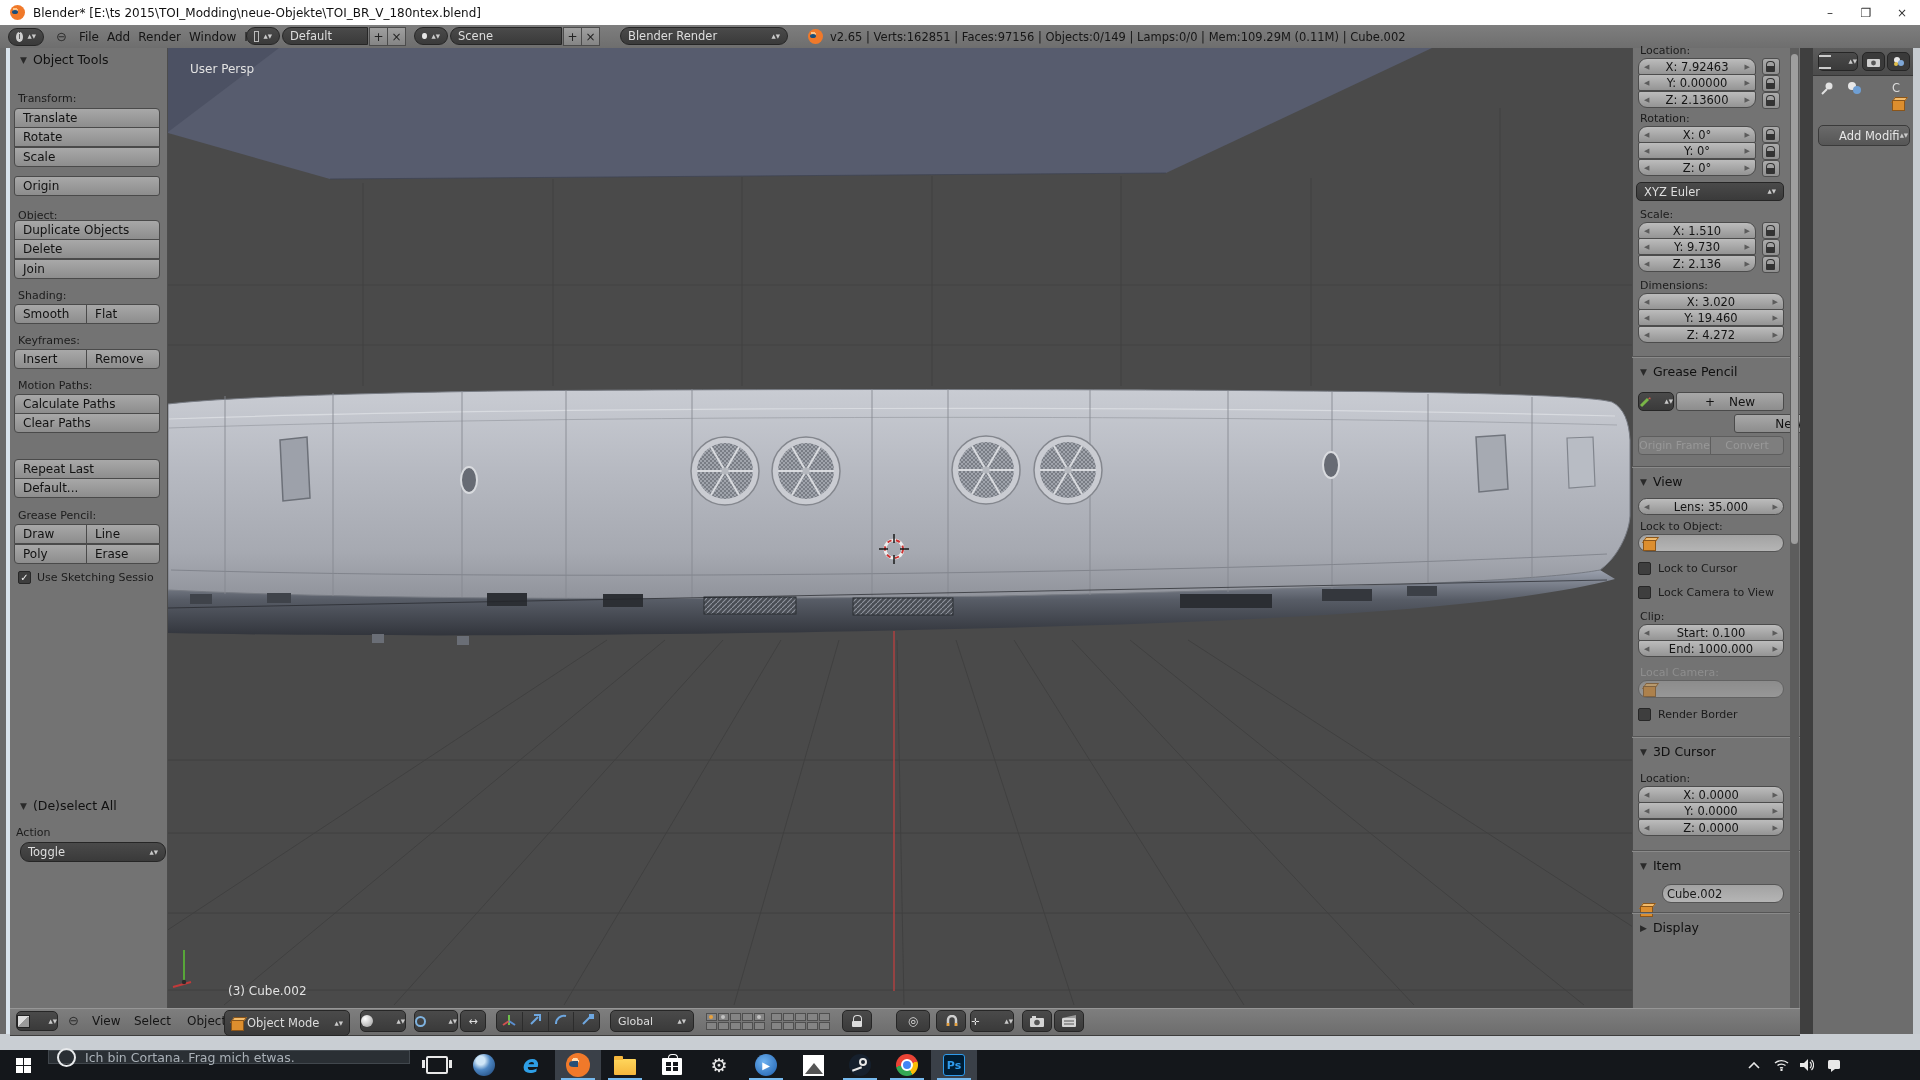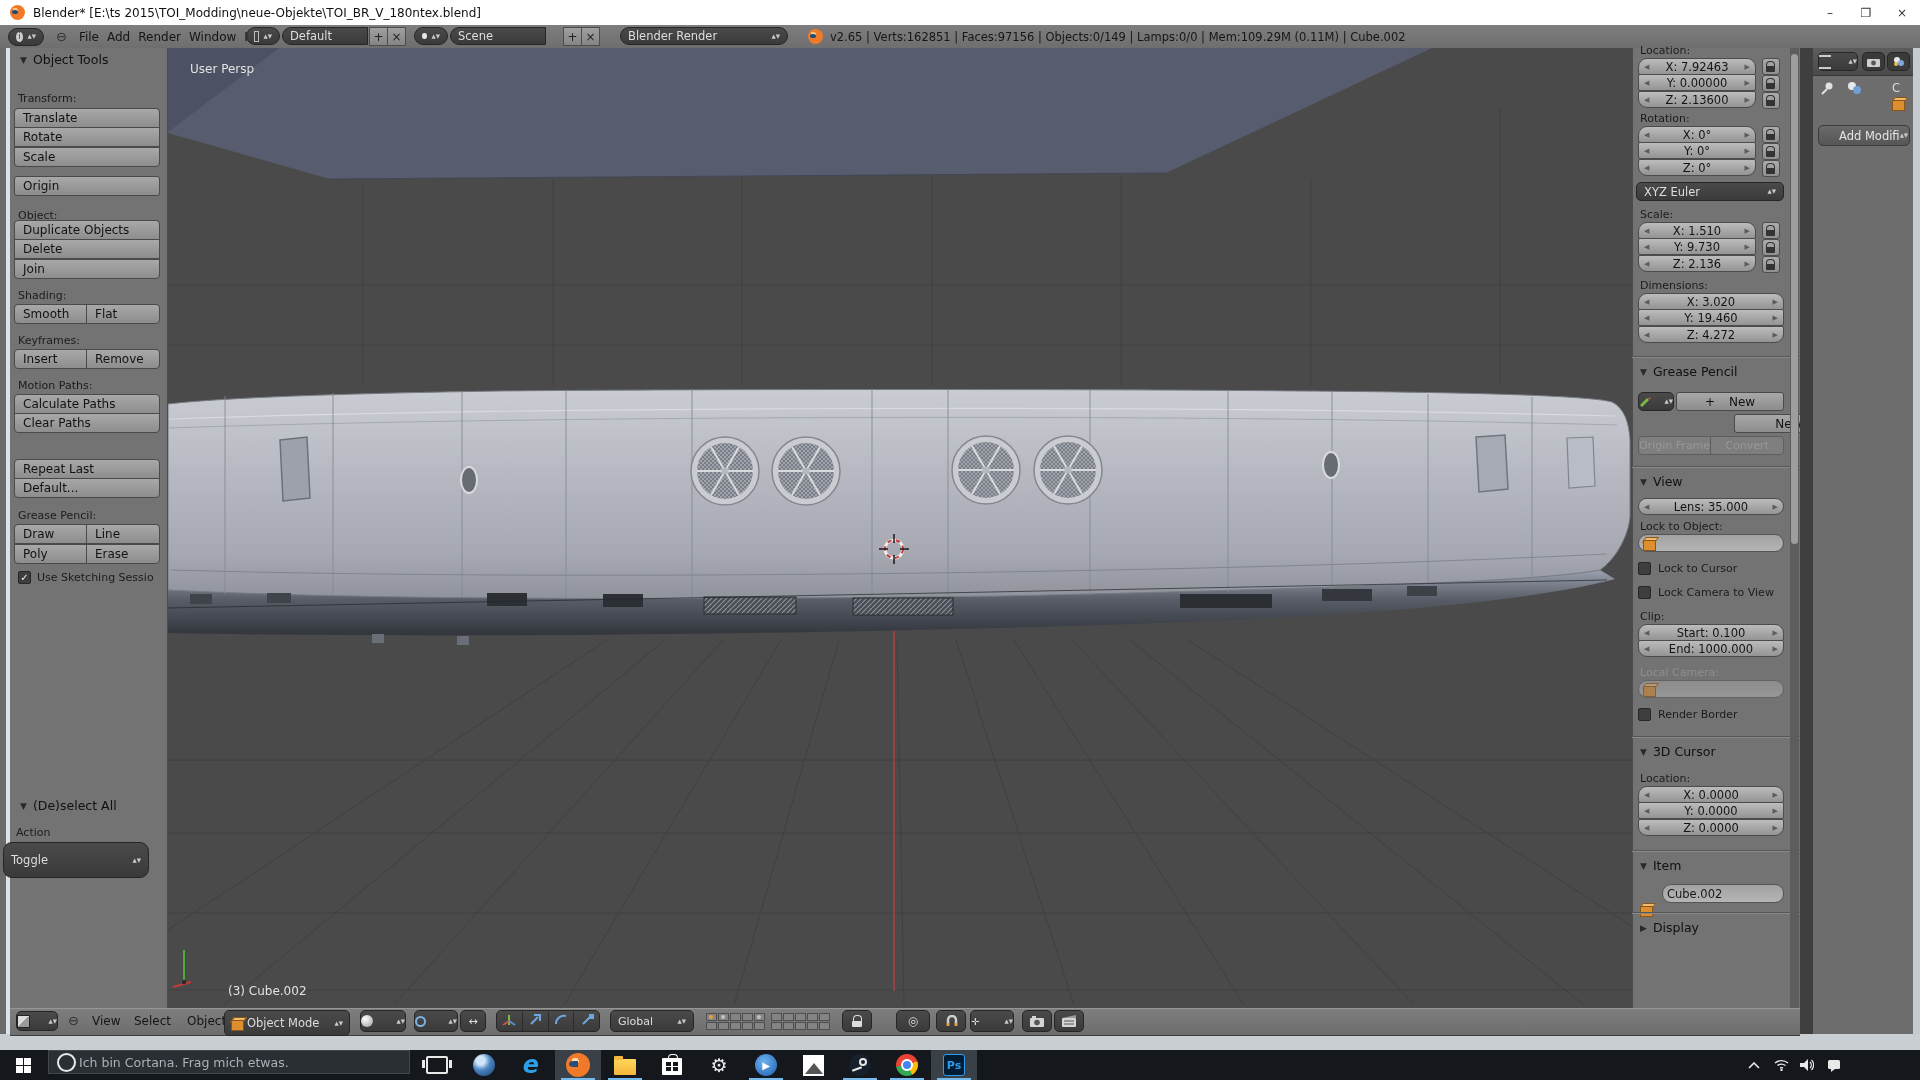--- a/index.html
+++ b/index.html
@@ -71,22 +71,22 @@
   
   .taskbar{left:0;top:1050px;width:1920px;height:30px;background:#14171b;display:flex;align-items:center}
   .tbicon{position:absolute;top:0;width:46px;height:30px;display:flex;align-items:center;justify-content:center}
   .tbicon.running::after{content:"";position:absolute;left:6px;bottom:0;width:34px;height:2px;background:#76b9ed}
   .tbicon.activebg{background:#3a4048}
   .winlogo{width:15px;height:15px;background:
       linear-gradient(#fff,#fff) 0 0/7px 7px no-repeat,
       linear-gradient(#fff,#fff) 8px 0/7px 7px no-repeat,
       linear-gradient(#fff,#fff) 0 8px/7px 7px no-repeat,
       linear-gradient(#fff,#fff) 8px 8px/7px 7px no-repeat}
-  .searchbox{position:absolute;left:48px;top:0;width:362px;height:24px;background:#2a2f34;border:1px solid #41474d;
-             box-sizing:border-box;display:flex;align-items:center;gap:3px;padding-left:8px}
+  .searchbox{position:absolute;left:48px;top:0;width:362px;height:14px;background:#2a2f34;border:1px solid #41474d;
+             box-sizing:border-box;display:flex;align-items:center;gap:9px;padding-left:8px}
   .cortana{width:15px;height:15px;border:2px solid #e8eaec;border-radius:50%}
   .searchtext{font-size:12.5px;color:#aab1b8;white-space:nowrap}
   .chromeicon{width:22px;height:22px;border-radius:50%;
       background:conic-gradient(from -50deg,#ea4335 0 120deg,#fbbc05 0 200deg,#34a853 0 310deg,#ea4335 0 360deg);position:relative}
   .chromeicon::after{content:"";position:absolute;left:5px;top:5px;width:12px;height:12px;border-radius:50%;
       background:#4285f4;border:2px solid #fff;box-sizing:border-box}
   .foldericon{width:22px;height:16px;background:linear-gradient(#ffd65c,#f6b73c);border-radius:1px;position:relative;margin-top:4px}
   .foldericon::before{content:"";position:absolute;left:0;top:-3px;width:9px;height:4px;background:#f6b73c;border-radius:1px 1px 0 0}
   .psicon{width:22px;height:22px;background:#001d33;border:1px solid #2f9bec;box-sizing:border-box;border-radius:3px;
           color:#2f9bec;font-size:11px;font-weight:bold;display:flex;align-items:center;justify-content:center}
@@ -143,21 +143,21 @@
 </div>
 <div class="abs ddark" style="left:282px;top:27px;width:86px;border-radius:9px 0 0 9px">
   <span>Default</span>
 </div>
 <div class="abs sqbtn" style="left:369px;top:27px">+</div>
 <div class="abs sqbtn" style="left:387px;top:27px">×</div>
 <div class="abs ddark" style="left:414px;top:27px;width:34px">
   <span style="width:6px;height:6px;border-radius:50%;background:#e6e6e6;display:inline-block"></span>
   <span class="updown">▲▼</span>
 </div>
-<div class="abs ddark" style="left:450px;top:27px;width:96px;border-radius:9px 0 0 9px">
+<div class="abs ddark" style="left:450px;top:27px;width:112px;border-radius:9px 0 0 9px">
   <span>Scene</span>
 </div>
 <div class="abs sqbtn" style="left:563px;top:27px">+</div>
 <div class="abs sqbtn" style="left:581px;top:27px">×</div>
 <div class="abs ddark" style="left:620px;top:27px;width:168px">
   <span>Blender Render</span>
   <span class="updown">▲▼</span>
 </div>
 <div class="abs blogo" style="left:798px;top:29px"></div>
 <div class="abs statstext" style="left:830px;top:30px">v2.65 | Verts:162851 | Faces:97156 | Objects:0/149 | Lamps:0/0 | Mem:109.29M (0.11M) | Cube.002</div>
@@ -336,21 +336,21 @@
 <div class="abs tbtn" style="left:86px;top:544px;width:74px;height:20px;border-radius:0 0 4px 0">Erase</div>
 <div class="abs cb" style="left:18px;top:571px">✓</div>
 <div class="abs lbl" style="left:37px;top:571px;font-size:11px">Use Sketching Sessio</div>
 
 
 <div class="abs phead" style="left:20px;top:798px">
   <span class="tri">▼</span>
   <span>(De)select All</span>
 </div>
 <div class="abs lbl" style="left:16px;top:826px">Action</div>
-<div class="abs ddark" style="left:3px;top:842px;width:146px;height:36px">
+<div class="abs ddark" style="left:20px;top:842px;width:146px;height:20px">
   <span>Toggle</span>
   <span class="updown">▲▼</span>
 </div>
 
 
 <div class="abs vhead" style="left:10px;top:1008px;width:1790px;height:26px"></div>
 <div class="abs hicon" style="left:16px;top:1011px;width:42px;height:20px">
   <span style="width:11px;height:11px;background:linear-gradient(135deg,#ddd 50%,#9a9a9a 50%);display:inline-block;border:1px solid #222"></span>
   <span class="updown">▲▼</span>
 </div>

